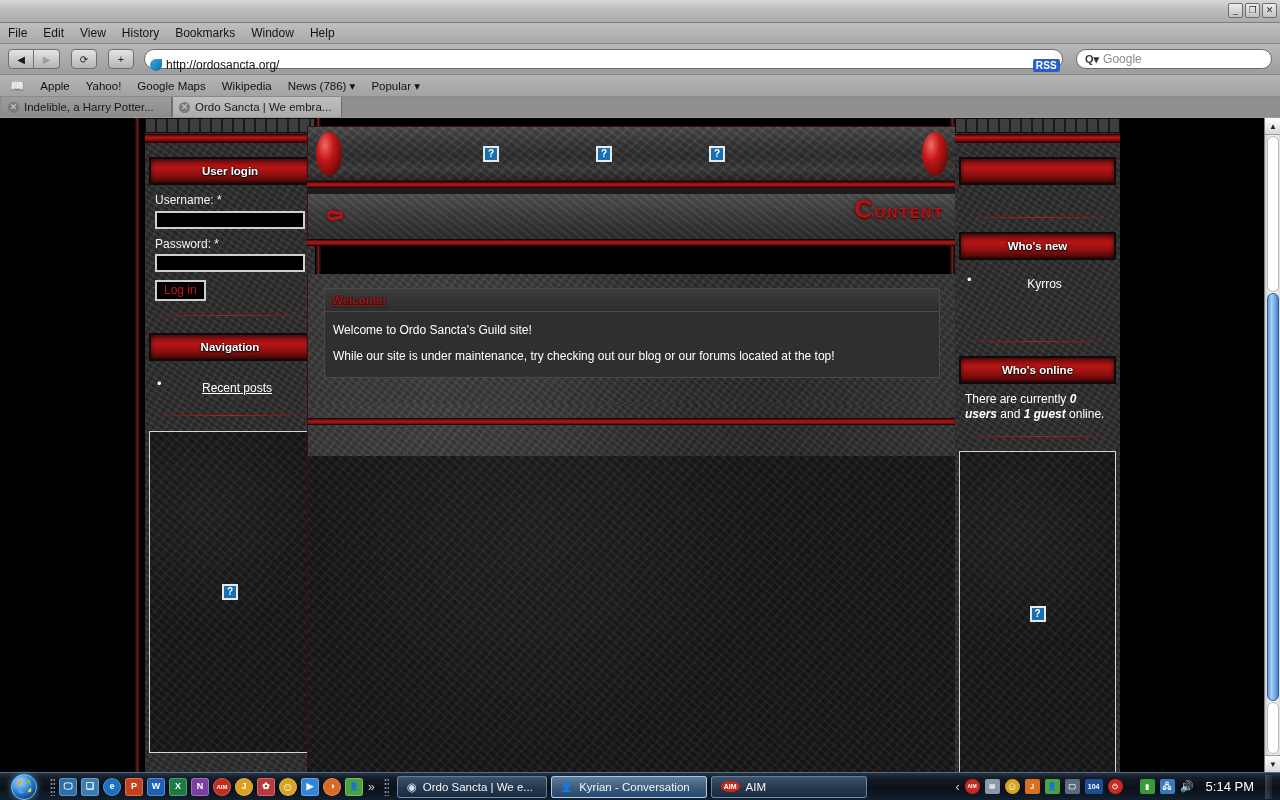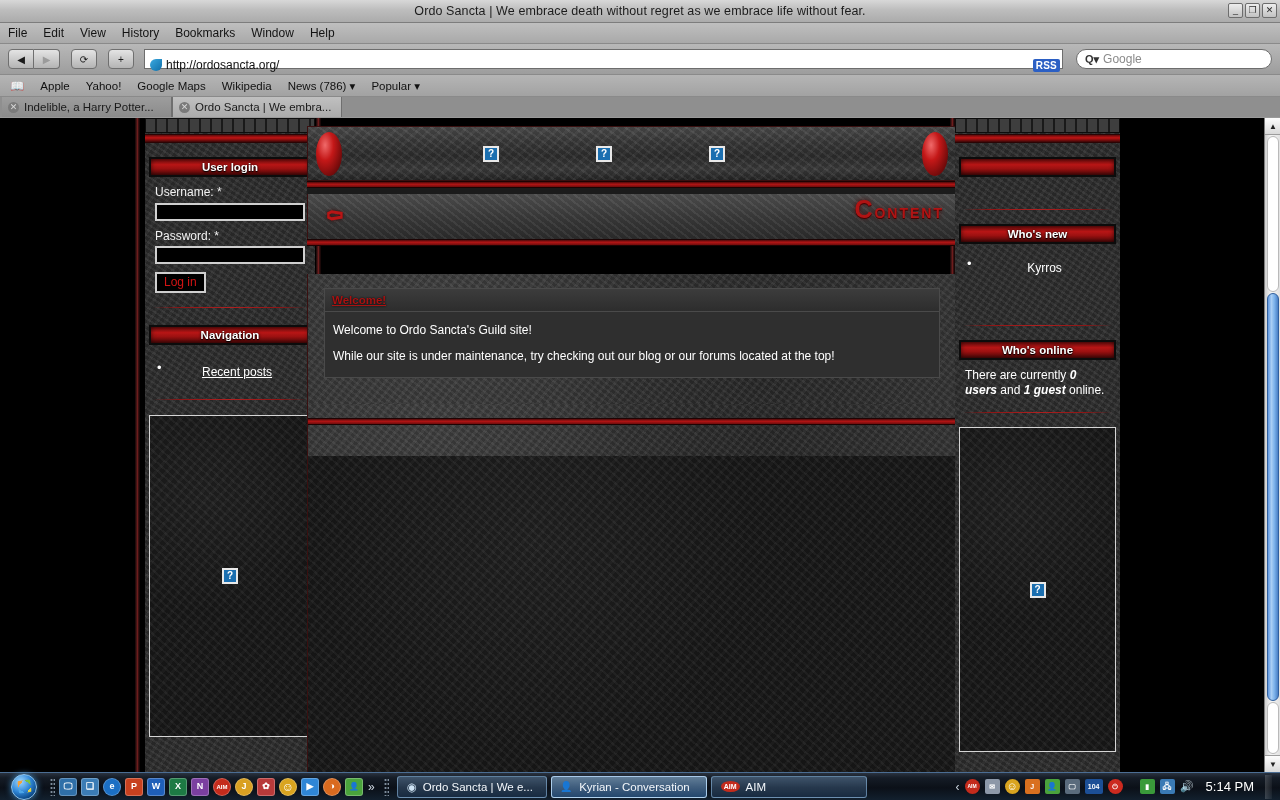--- a/index.html
+++ b/index.html
@@ -50,21 +50,21 @@
     background: linear-gradient(to bottom,#e4e4e4,#b4b4b4);
     border: 1px solid #6f6f6f;
     display: flex; align-items: center; justify-content: center;
     font-size: 10px; color: #1a1a1a;
   }
   .navbtn.first { border-radius: 4px 0 0 4px; }
   .navbtn.second { border-radius: 0 4px 4px 0; border-left: none; color:#9b9b9b;}
   .navbtn.solo { border-radius: 4px; margin-left: 5px; }
   .urlbar {
     flex: 1; height: 20px; background: #fff; border: 1px solid #6d6d6d;
-    border-radius: 0; display: flex; align-items: center;
+    border-radius: 10px; display: flex; align-items: center;
     padding: 12px 2px 0 5px; margin-left: 4px;
   }
   .favicon {
     width: 12px; height: 12px; border-radius: 50% 0 50% 50%;
     background: linear-gradient(135deg,#3ba9e0,#0f6ea8); margin-right: 4px;
     flex-shrink: 0;
   }
   .urltext { flex: 1; font-size: 12px; color: #111; }
   .rssbadge {
     background: #2b5fc4; color: #fff; font-size: 10px; font-weight: bold;
@@ -159,21 +159,21 @@
     border: 1px solid #0d0d0d;
   }
   .orn-bar {
     height: 9px; margin-top: 1px;
     background: linear-gradient(to bottom,#5d0b0b,#c01414 40%,#8a0f0f 65%,#3a0707);
     border-top:1px solid #2b0505; border-bottom:1px solid #2b0505;
   }
 
   
   .blockhead {
-    height: 20px; margin: 0 4px; border: 2px solid #0c0c0c;
+    height: 28px; margin: 0 4px; border: 2px solid #0c0c0c;
     background: linear-gradient(to bottom,#6d0c0c 0%,#b81616 35%,#9c1111 60%,#4d0808 100%);
     display: flex; align-items: center; justify-content: center;
     box-shadow: inset 0 0 5px rgba(0,0,0,.6);
   }
   .blockhead span {
     font-size: 11.5px; font-weight: bold; color: #fff;
     text-shadow: 0 1px 1px #000, 0 0 3px #000;
   }
   .blockbody { padding: 8px 10px 4px 10px; }
   .blockrule {
@@ -383,21 +383,20 @@
   .clock { color:#fff; font-size:13px; margin-left:6px; }
   .showdesk { width:7px; height:24px; margin-left:6px;
     background: linear-gradient(to right, rgba(255,255,255,.18), rgba(255,255,255,.05)); }
 </style>
 </head>
 <body>
 
 <div class="browser">
 
   <div class="titlebar">
-    <div class="title">Ordo Sancta | We embrace death without regret as we embrace life without fear.</div>
     <div class="winbtns">
       <div class="winbtn">_</div>
       <div class="winbtn">❐</div>
       <div class="winbtn">✕</div>
     </div>
   </div>
 
   <div class="menubar">
     <span>File</span>
     <span>Edit</span>

